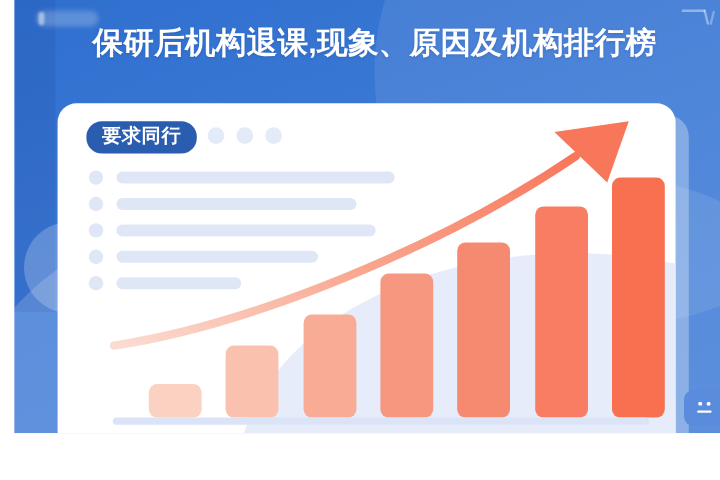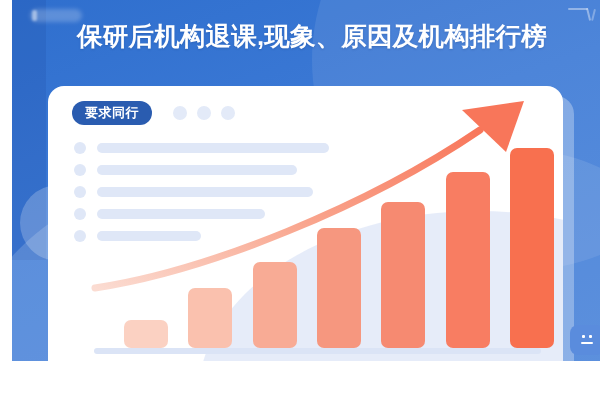--- a/index.html
+++ b/index.html
@@ -165,21 +165,21 @@
     opacity: 0.85;
   }
 
   
   .badge {
     position: absolute;
     left: 24px;
     top: 15px;
     background: #2a5cb0;
     color: #ffffff;
-    font-size: 13px;
+    font-size: 16px;
     font-weight: bold;
     padding: 5px 13px 6px 13px;
     border-radius: 13px;
     letter-spacing: 0.5px;
     line-height: 1;
   }
   .dots-row {
     position: absolute;
     left: 125px;
     top: 20px;

